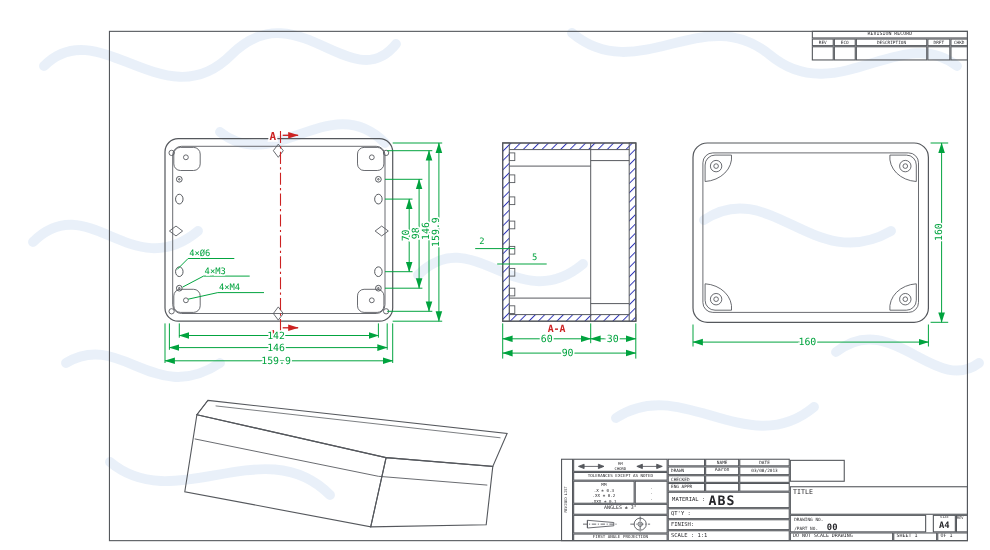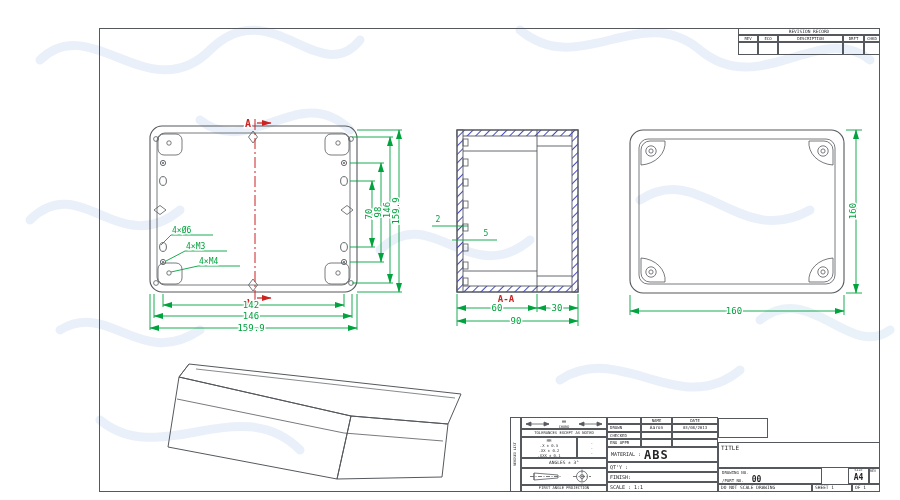--- a/index.html
+++ b/index.html
@@ -311,21 +311,21 @@
   <div class="cell" style="left:607px;top:447px;width:111px;height:15px;padding:0 3px;gap:3px;">
     <span class="fs5">MATERIAL :</span>
     <span class="fs12b">ABS</span>
   </div>
   <div class="cell fs5 pad2" style="left:607px;top:462px;width:111px;height:10px;">QT'Y :</div>
   <div class="cell fs5 pad2" style="left:607px;top:472px;width:111px;height:10px;">FINISH:</div>
   <div class="cell fs5 pad2" style="left:607px;top:482px;width:111px;height:10px;">SCALE : 1:1</div>
 
   <div class="cell" style="left:718px;top:418px;width:50px;height:20px;"></div>
   <div class="cell topleft fs6 pad2" style="left:718px;top:442px;width:162px;height:26px;">TITLE</div>
-  <div class="cell col topleft" style="left:718px;top:468px;width:104px;height:16px;padding:1px 3px;">
+  <div class="cell col topleft" style="left:718px;top:468px;width:124px;height:16px;padding:1px 3px;">
     <span class="fs4">DRAWING NO.</span>
     <span style="display:flex;align-items:baseline;gap:8px;">
       <span class="fs4">/PART NO.</span>
       <span class="fs8b">00</span>
     </span>
   </div>
   <div class="cell col ctr" style="left:848px;top:468px;width:21px;height:16px;">
     <span class="fs33">SIZE</span>
     <span class="fs8b">A4</span>
   </div>

